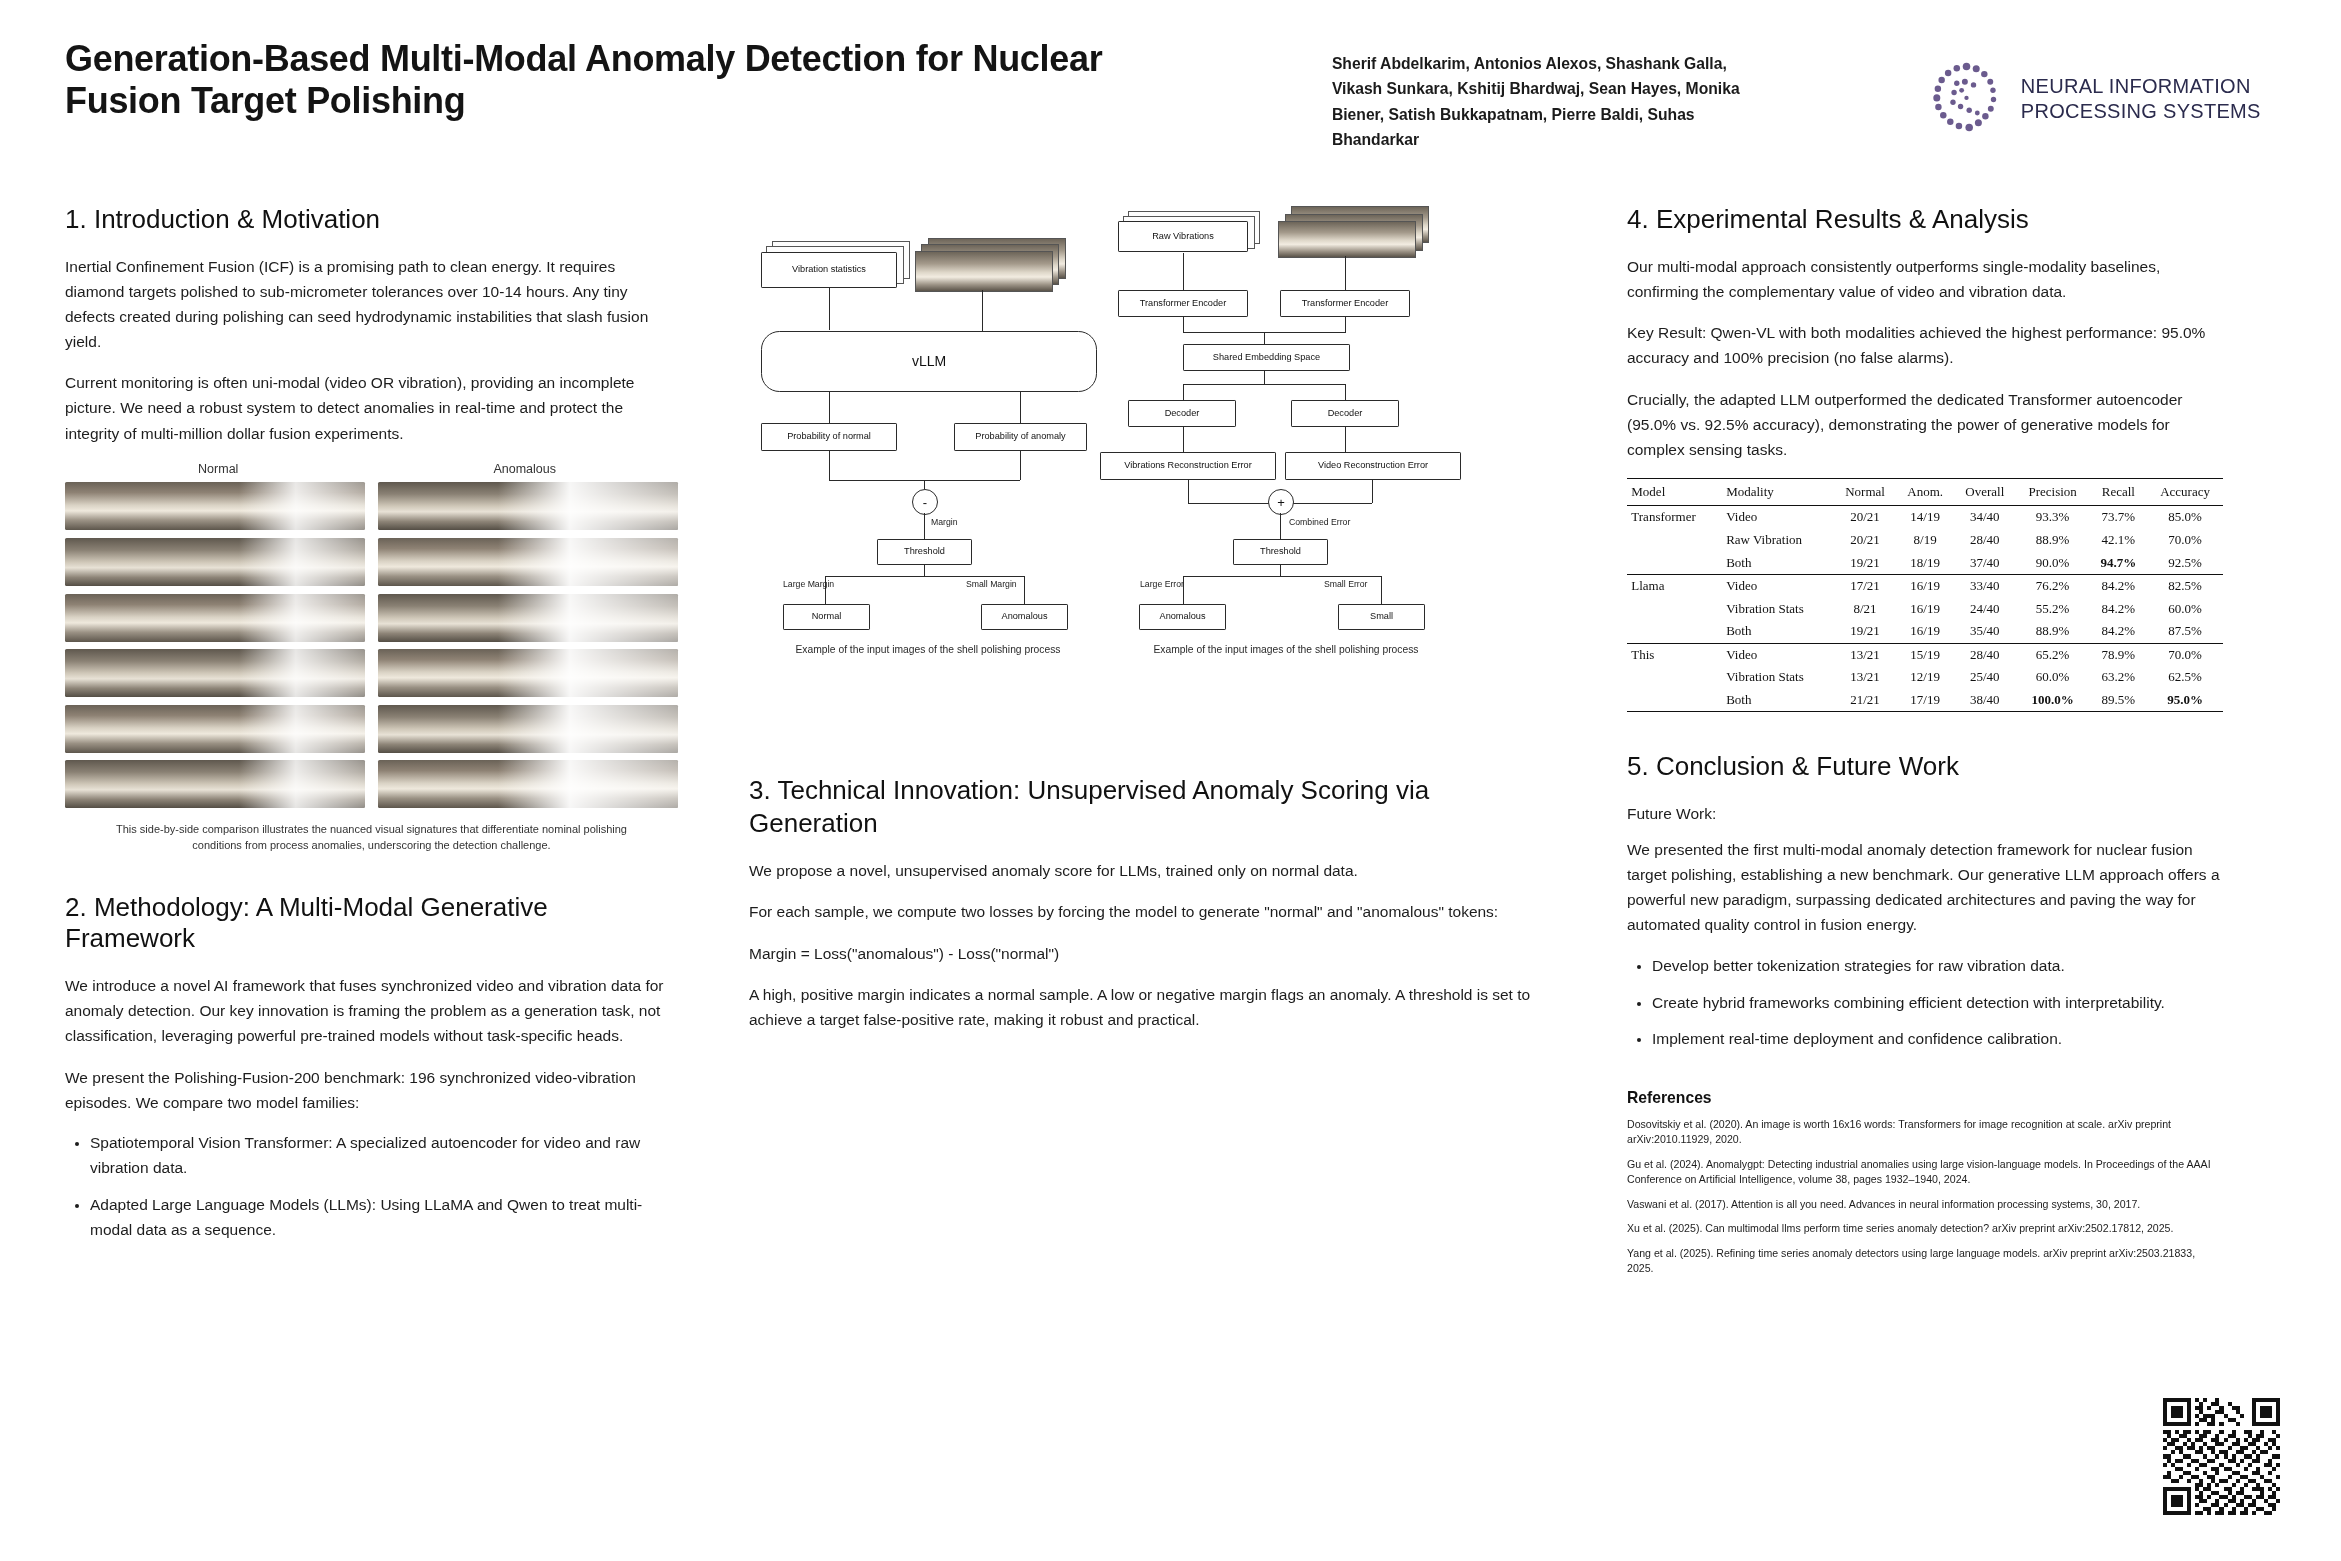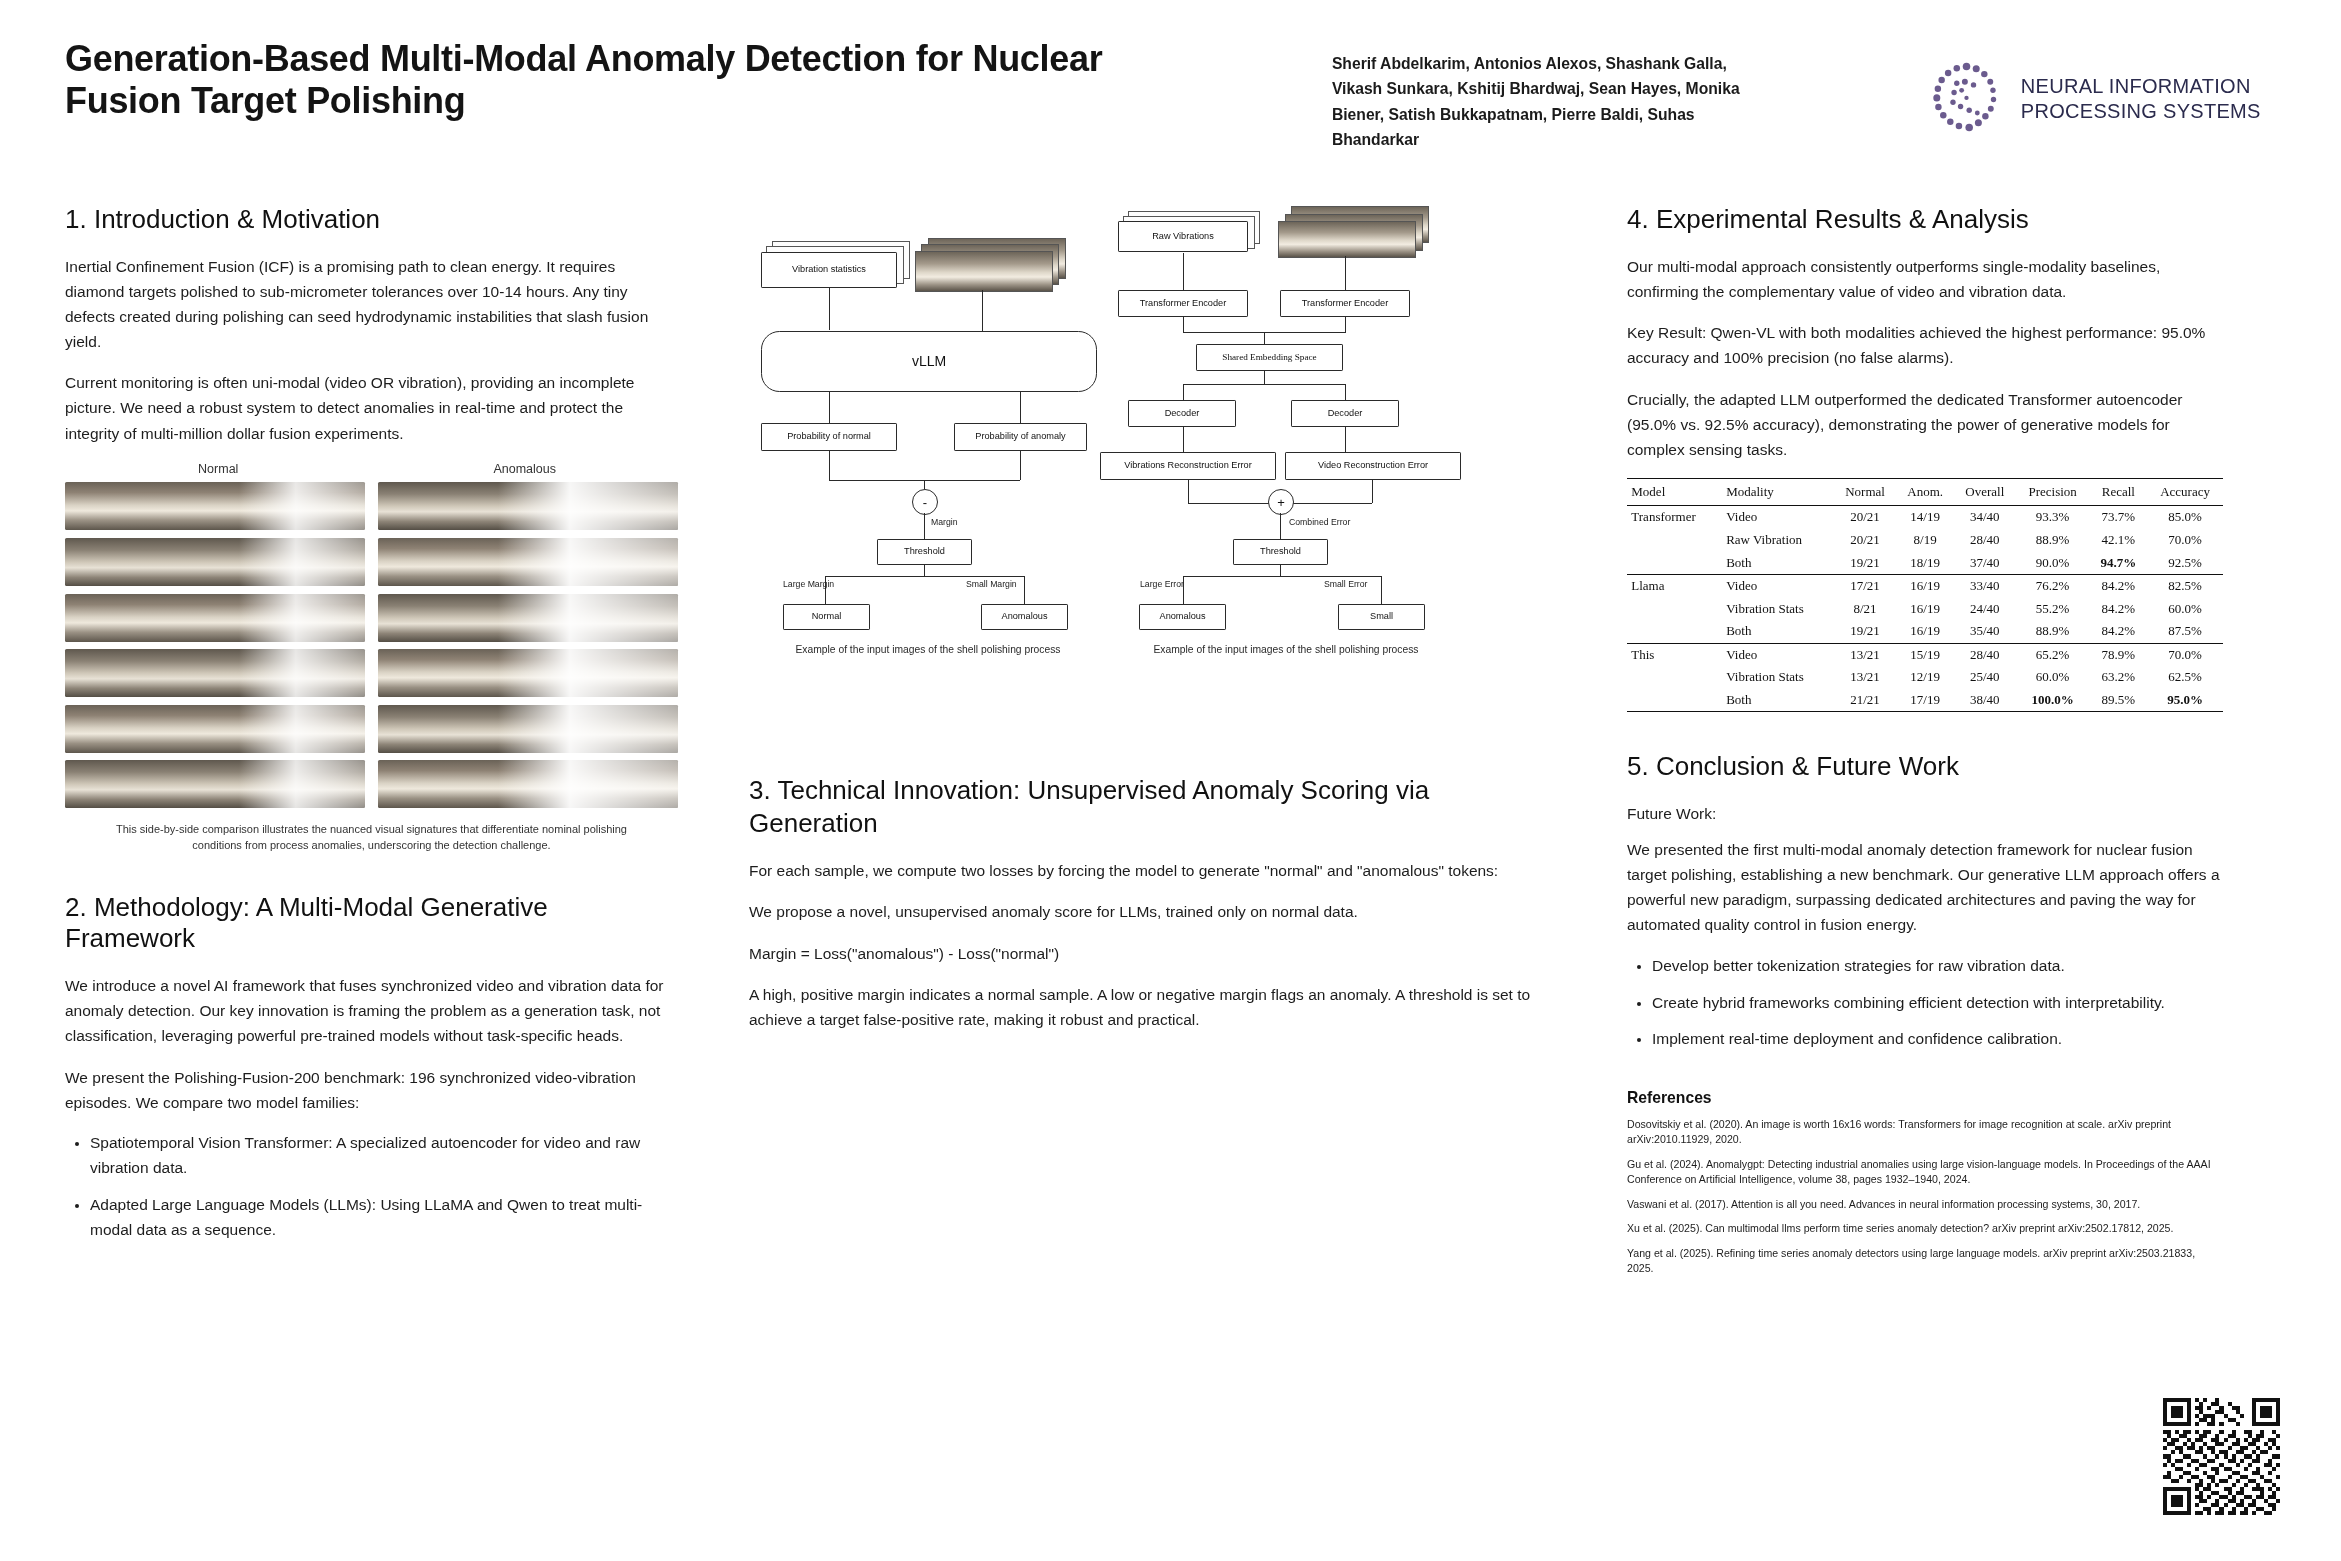--- a/index.html
+++ b/index.html
@@ -216,21 +216,21 @@
 
         <div class="vline" style="left:434px;top:49px;height:37px;"></div>
         <div class="vline" style="left:596px;top:52px;height:34px;"></div>
         <div class="node" style="left:369px;top:86px;width:130px;height:27px;">Transformer Encoder</div>
         <div class="node" style="left:531px;top:86px;width:130px;height:27px;">Transformer Encoder</div>
 
         <div class="vline" style="left:434px;top:113px;height:15px;"></div>
         <div class="vline" style="left:596px;top:113px;height:15px;"></div>
         <div class="hline" style="left:434px;top:128px;width:163px;"></div>
         <div class="vline" style="left:515px;top:128px;height:12px;"></div>
-        <div class="node" style="left:447px;top:140px;width:147px;height:27px;font-family:Liberation Serif, serif;">Shared Embedding Space</div>
+        <div class="node" style="left:434px;top:140px;width:167px;height:27px;">Shared Embedding Space</div>
 
         <div class="vline" style="left:515px;top:167px;height:13px;"></div>
         <div class="hline" style="left:434px;top:180px;width:163px;"></div>
         <div class="vline" style="left:434px;top:180px;height:16.3px;"></div>
         <div class="vline" style="left:596px;top:180px;height:16.3px;"></div>
         <div class="node" style="left:379px;top:196px;width:108px;height:27px;">Decoder</div>
         <div class="node" style="left:542px;top:196px;width:108px;height:27px;">Decoder</div>
 
         <div class="vline" style="left:434px;top:223px;height:25px;"></div>
         <div class="vline" style="left:596px;top:223px;height:25px;"></div>
@@ -251,22 +251,22 @@
         <div class="vline" style="left:434px;top:372px;height:28px;"></div>
         <div class="vline" style="left:632px;top:372px;height:28px;"></div>
         <div class="smalllbl" style="left:391px;top:375px;">Large Error</div>
         <div class="smalllbl" style="left:575px;top:375px;">Small Error</div>
         <div class="node" style="left:390px;top:400px;width:87px;height:26px;">Anomalous</div>
         <div class="node" style="left:589px;top:400px;width:87px;height:26px;">Small</div>
         <div class="dcap" style="left:358px;top:440px;width:358px;">Example of the input images of the shell polishing process</div>
       </div>
 
       <h2 style="margin-top:60px;line-height:1.26">3. Technical Innovation: Unsupervised Anomaly Scoring via Generation</h2>
+      <p>We propose a novel, unsupervised anomaly score for LLMs, trained only on normal data.</p>
       <p>For each sample, we compute two losses by forcing the model to generate "normal" and "anomalous" tokens:</p>
-      <p>We propose a novel, unsupervised anomaly score for LLMs, trained only on normal data.</p>
       <p>Margin = Loss("anomalous") - Loss("normal")</p>
       <p>A high, positive margin indicates a normal sample. A low or negative margin flags an anomaly. A threshold is set to achieve a target false-positive rate, making it robust and practical.</p>
     </div>
 
     <div class="colR">
       <h2>4. Experimental Results &amp; Analysis</h2>
       <p>Our multi-modal approach consistently outperforms single-modality baselines, confirming the complementary value of video and vibration data.</p>
       <p>Key Result: Qwen-VL with both modalities achieved the highest performance: 95.0% accuracy and 100% precision (no false alarms).</p>
       <p>Crucially, the adapted LLM outperformed the dedicated Transformer autoencoder (95.0% vs. 92.5% accuracy), demonstrating the power of generative models for complex sensing tasks.</p>
 

